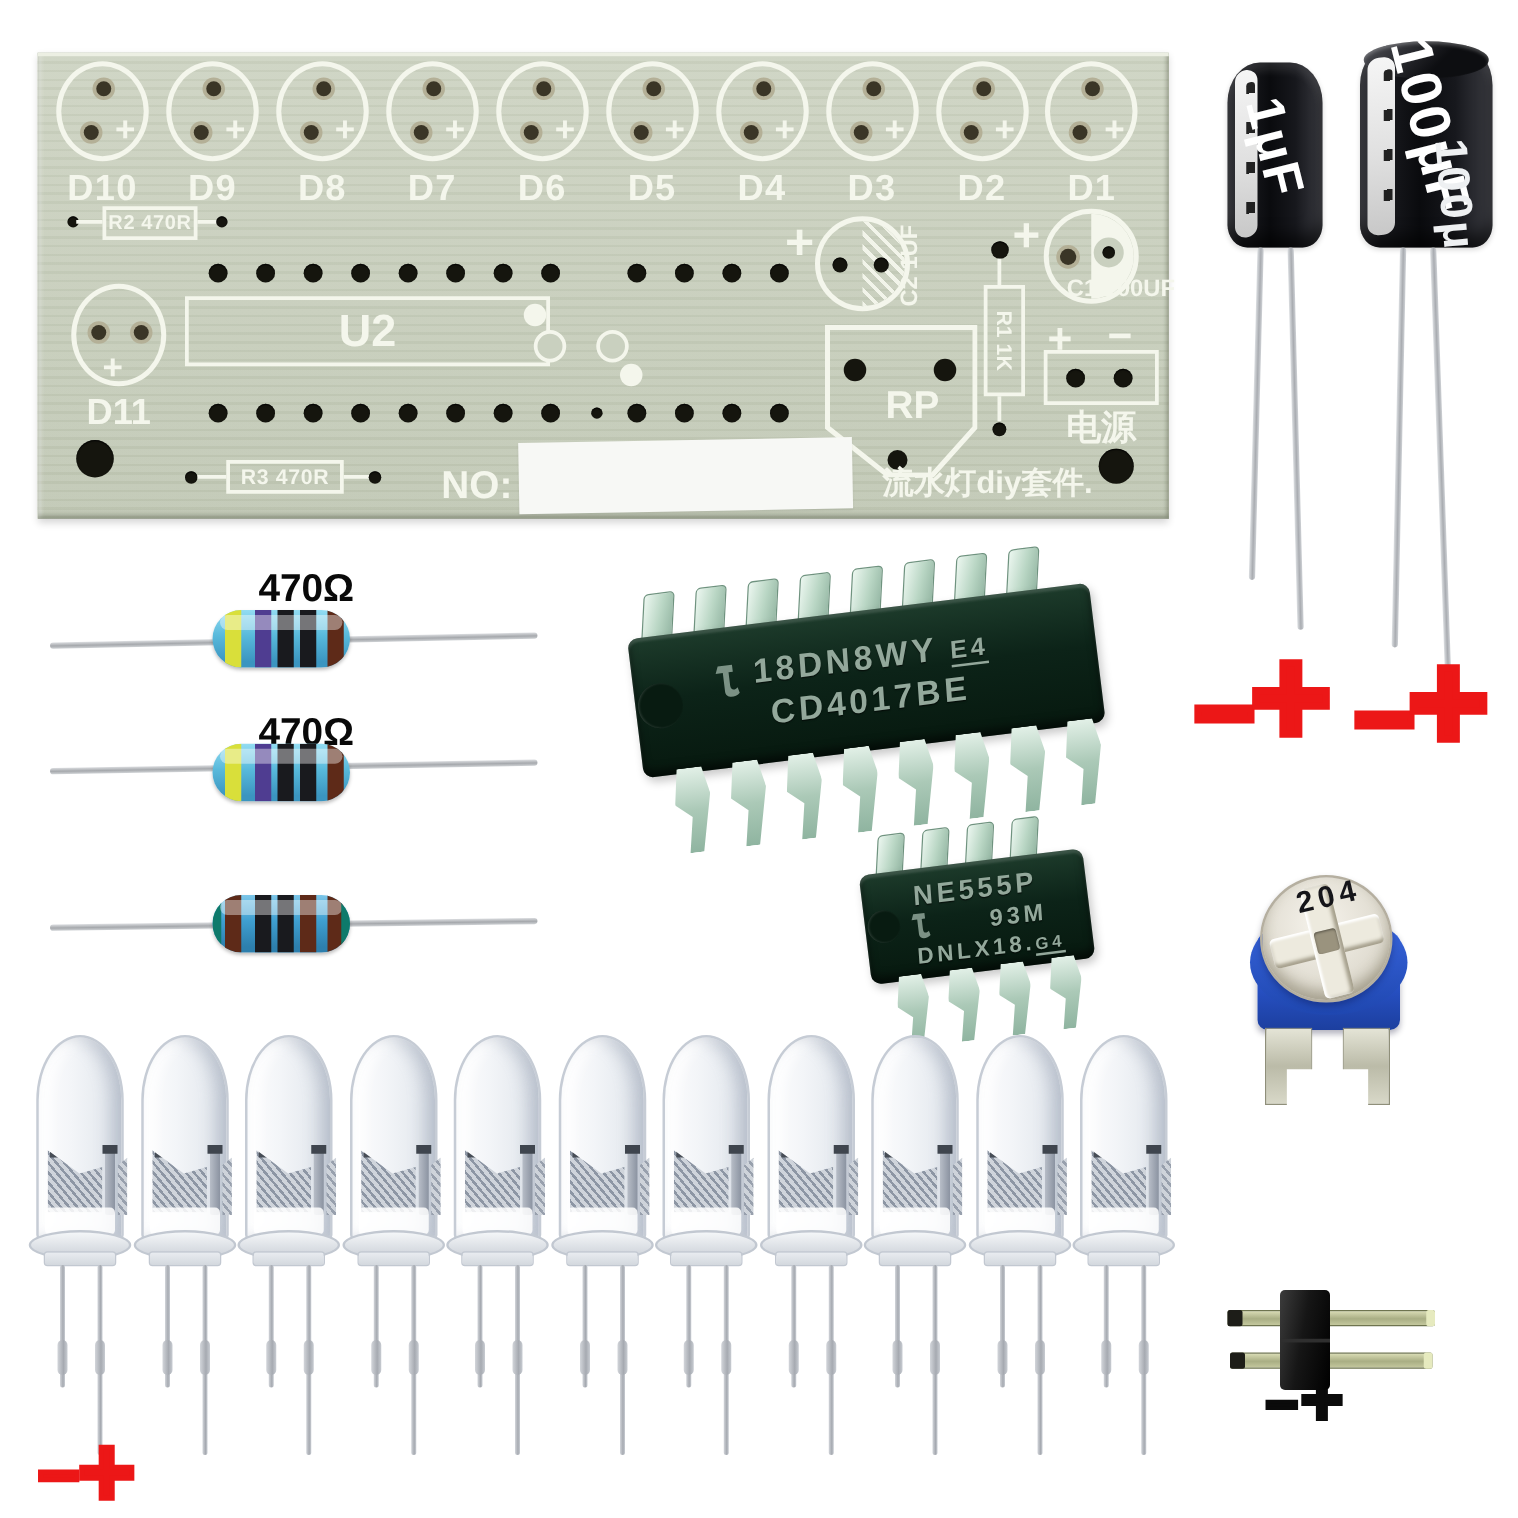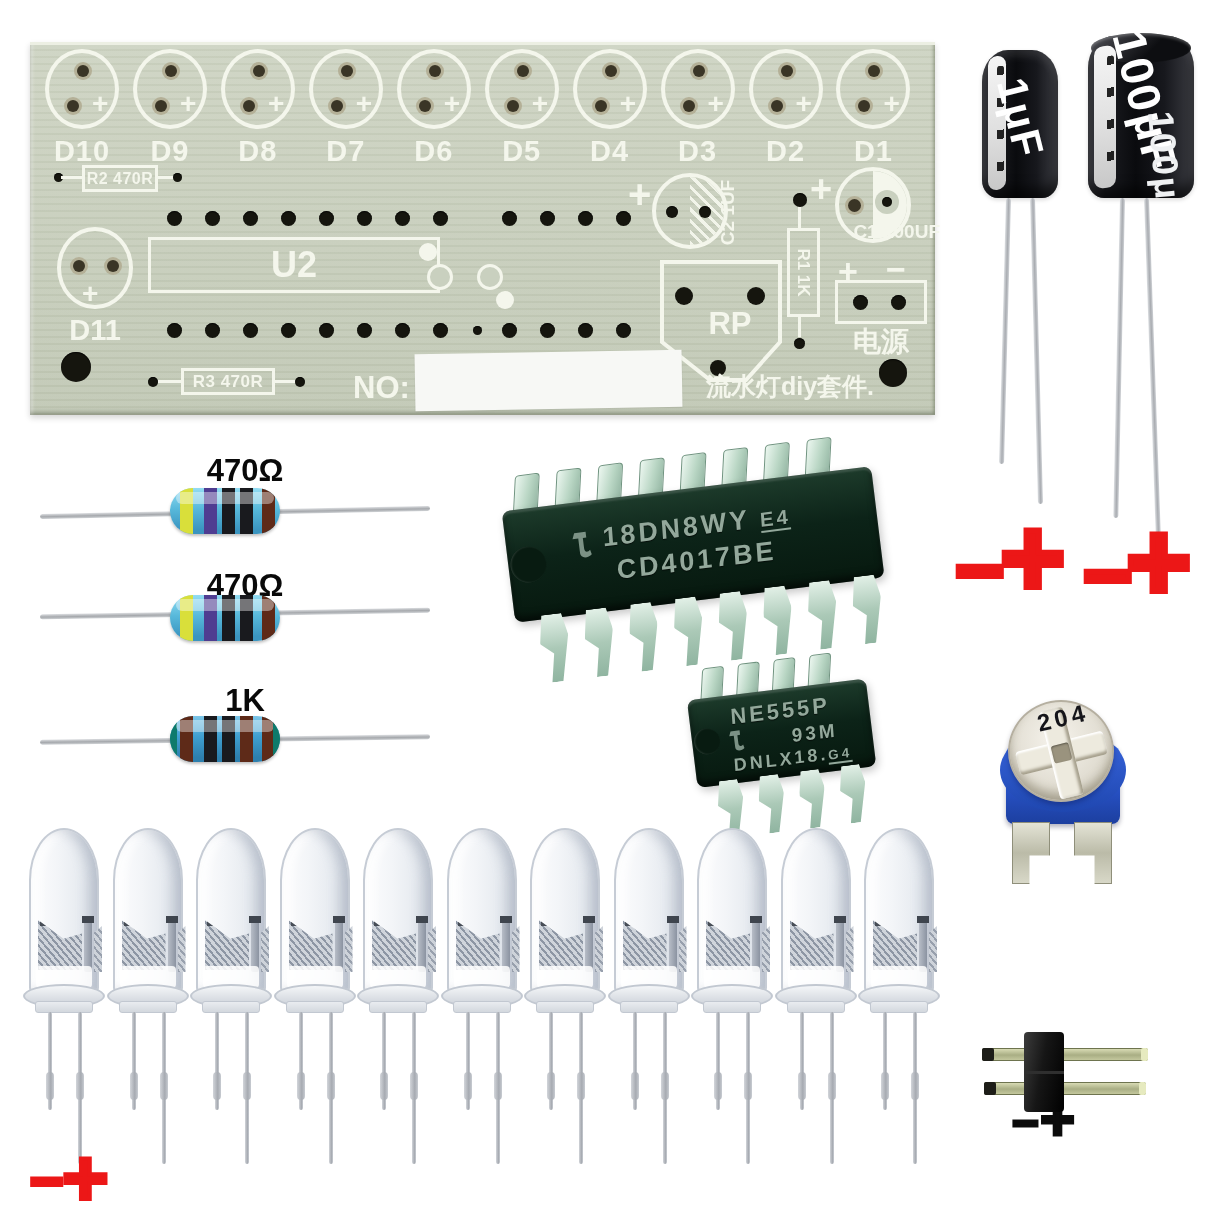--- a/index.html
+++ b/index.html
@@ -399,21 +399,20 @@
       <div class="band b0" style="background: rgb(217, 223, 58);"></div>
       <div class="band b1" style="background: rgb(79, 61, 145);"></div>
       <div class="band b2" style="background: rgb(25, 26, 30);"></div>
       <div class="band b3" style="background: rgb(25, 26, 30);"></div>
       <div class="band b4" style="background: rgb(94, 42, 24);"></div>
       <div class="res-gloss"></div>
     </div>
   </div>
 
   <div class="res res-1k" style="left:25px;top:680px">
-    <div class="res-label">1K</div>
     <div class="res-lead" style="top:57px;transform:rotate(-.8deg)"></div>
     <div class="res-body" style="top:36px">
       <div class="band b0" style="background: rgb(94, 42, 24);"></div>
       <div class="band b1" style="background: rgb(25, 26, 30);"></div>
       <div class="band b2" style="background: rgb(25, 26, 30);"></div>
       <div class="band b3" style="background: rgb(94, 42, 24);"></div>
       <div class="band b4" style="background: rgb(94, 42, 24);"></div>
       <div class="res-gloss"></div>
     </div>
   </div>

